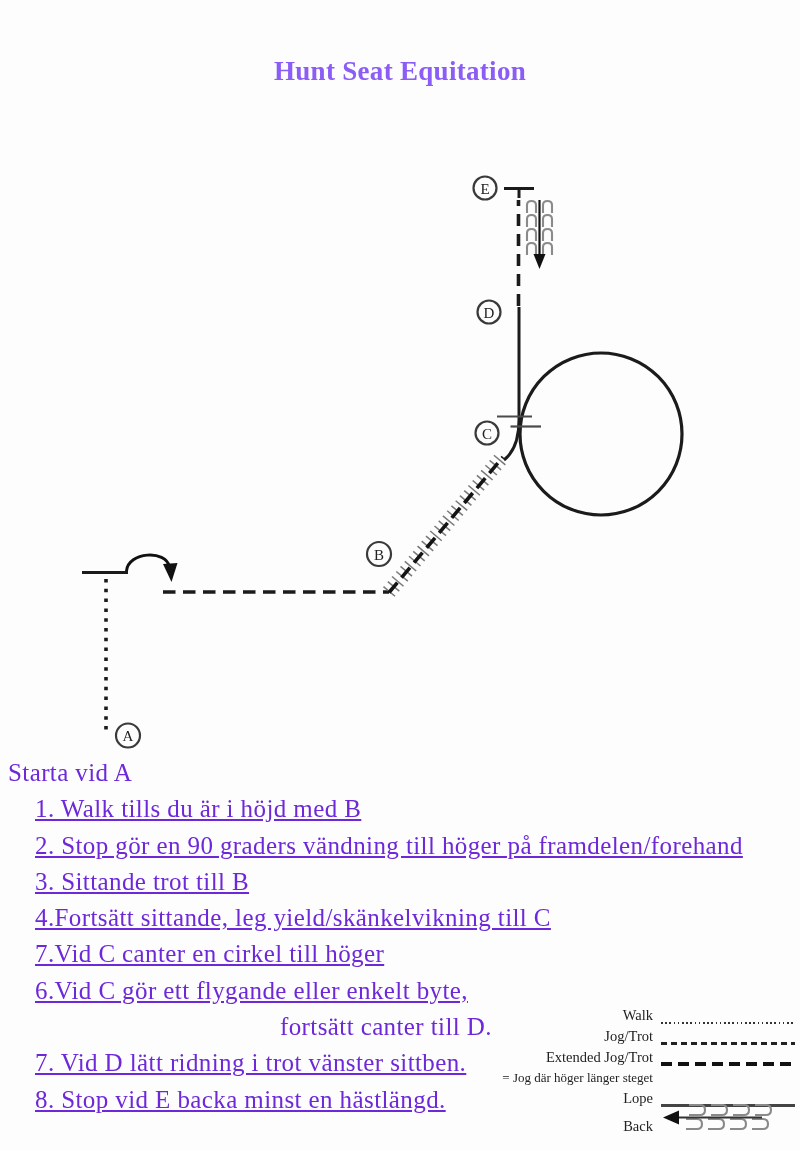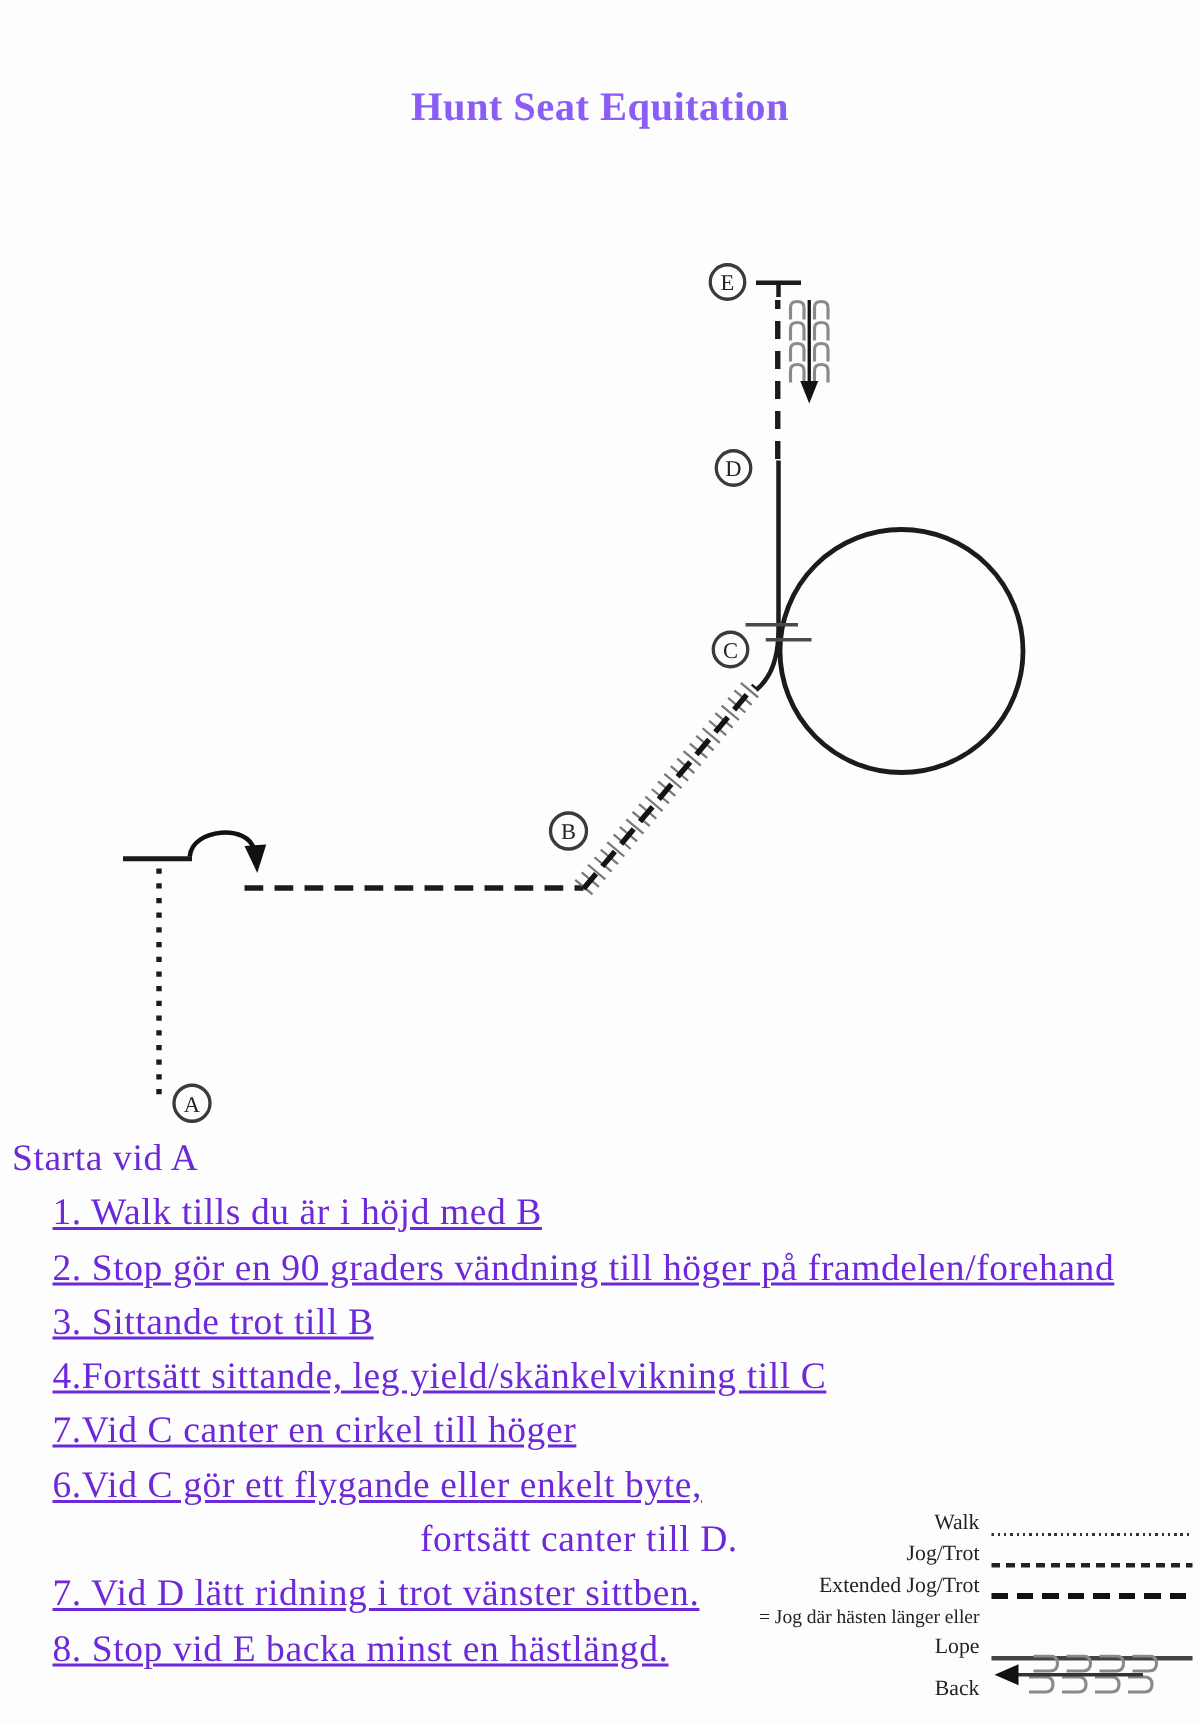--- a/index.html
+++ b/index.html
@@ -164,21 +164,21 @@
           <div class="line-jog"></div>
         </div>
     </div>
     <div class="lrow">
       <div class="llabel">Extended Jog/Trot</div>
       <div class="lsample">
           <div class="line-ext"></div>
         </div>
     </div>
     <div class="lrow lrow-note">
-      <div class="lnote">= Jog där hästen länger eller</div>
+      <div class="lnote">= Jog där höger länger steget</div>
       <div class="lsample"></div>
     </div>
     <div class="lrow">
       <div class="llabel">Lope</div>
       <div class="lsample">
           <div class="line-lope"></div>
         </div>
     </div>
     <div class="lrow lrow-back">
       <div class="llabel">Back</div>

